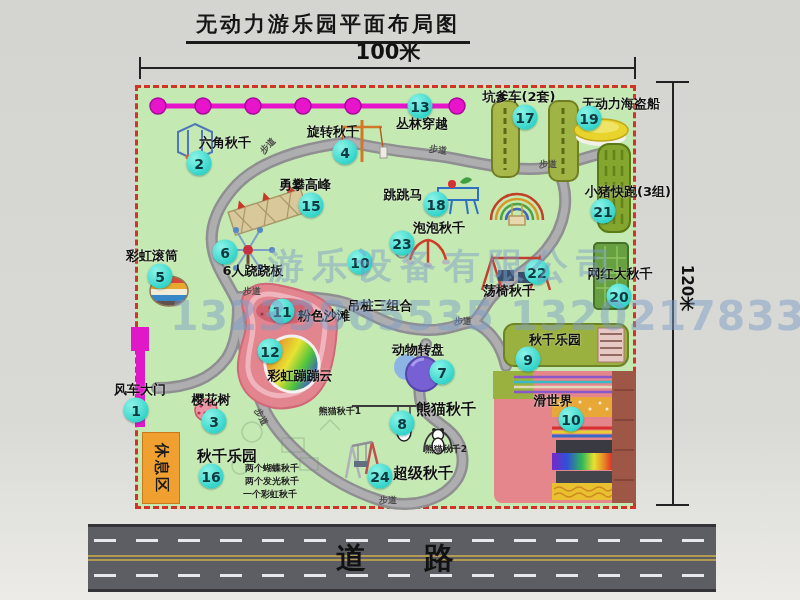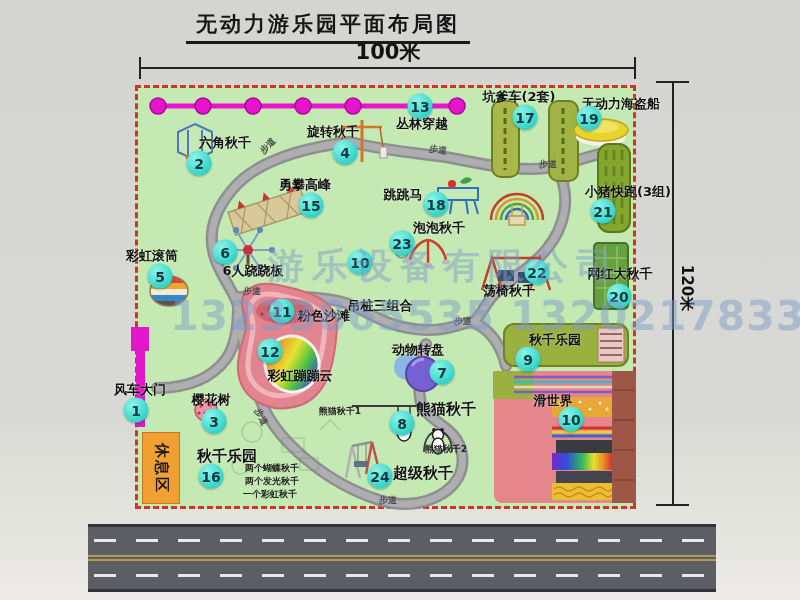--- a/index.html
+++ b/index.html
@@ -463,15 +463,16 @@
     </div>
 
   <div class="wm wm-company">游乐设备有限公司</div>
   <div class="wm wm-phone">13233865535 13202178333</div>
 
   <div class="road">
     <div class="lane-dash top"></div>
     <div class="lane-dash bottom"></div>
     <div class="center-line a"></div>
     <div class="center-line b"></div>
+    <div class="road-label">道　路</div>
   </div>
 
 </div>
 
 </body></html>

